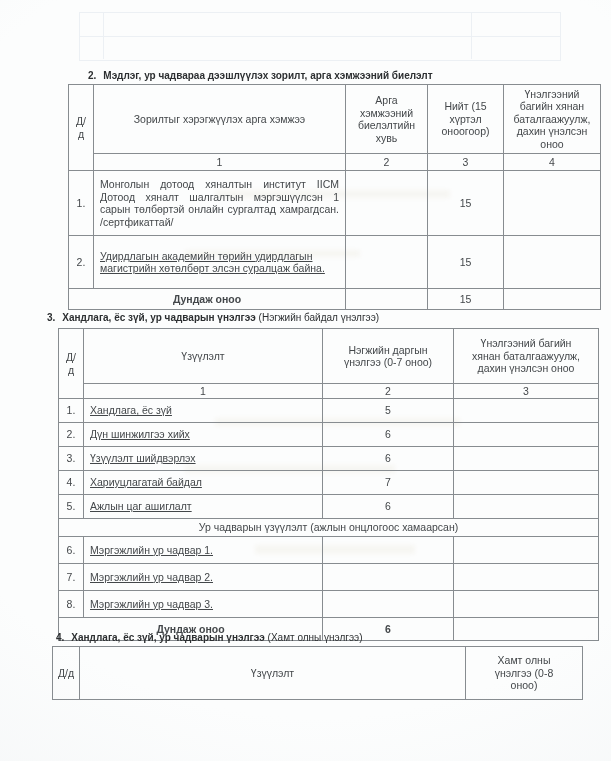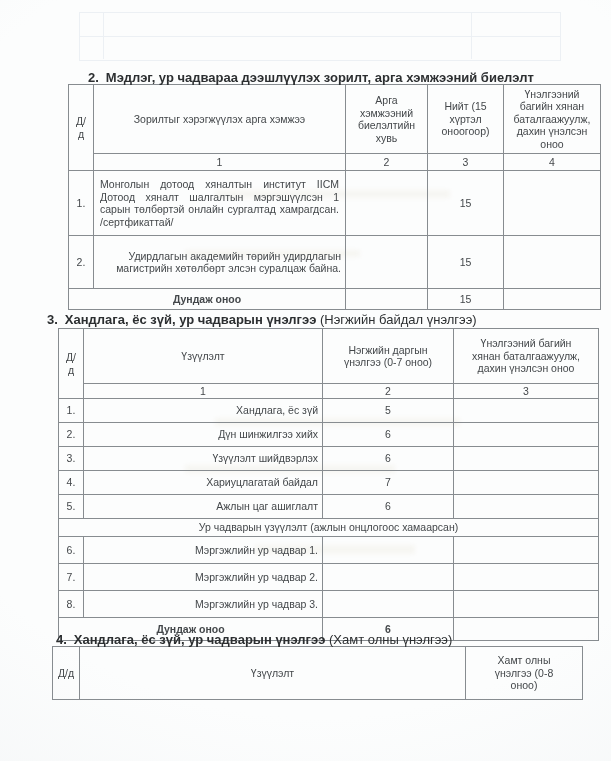--- a/index.html
+++ b/index.html
@@ -7,31 +7,31 @@
     position:relative; width:611px; height:761px; overflow:hidden;
     background: radial-gradient(ellipse 130% 95% at 52% 42%, #fcfdfd 55%, #f4f6f7 85%, #eaeef0 100%);
     font-family:"Liberation Sans", sans-serif; color:#43474a;
   }
   
   .ghost-table { position:absolute; left:79px; top:13px; width:482px; height:46px; opacity:.5; }
   .g-row { height:23px; border:1px solid #dee5ec; margin-top:-1px; }
   .g-col { position:absolute; top:0; bottom:0; width:1px; background:#dee5ec; }
   .smudge { position:absolute; background:#d9d2bb; opacity:.16; filter:blur(2px); border-radius:2px; z-index:0; }
 
-  .sec-title { position:absolute; font-size:13px; font-weight:bold; color:#2c2f31; white-space:nowrap; z-index:2; }
+  .sec-title { position:absolute; font-size:10px; font-weight:bold; color:#2c2f31; white-space:nowrap; z-index:2; }
   .sec-title .num { display:inline-block; margin-right:7px; }
   .sec-title .paren { font-weight:normal; }
 
   table { position:absolute; border-collapse:collapse; table-layout:fixed; z-index:1; background:transparent; }
   td {
     border:1px solid #878c90; font-size:10.5px; line-height:12.5px;
     color:#43474a; padding:1px 4px; vertical-align:middle; overflow:hidden;
   }
   td.c { text-align:center; }
-  td.left { text-align:right; padding-left:6px; }
+  td.left { text-align:left; padding-left:6px;text-decoration:underline; }
   td.just { text-align:justify; text-align-last:left; padding:2px 6px; }
   td.bold { font-weight:bold; }
 
   .t2 { left:68px; top:84px;  width:532px; }
   .t3 { left:58px; top:328px; width:540px; }
   .t4 { left:52px; top:646px; width:530px; }
 
   .t2 .hdr td { height:66px; }
   .t2 .nums td { height:14px; line-height:11px; }
   .t2 .row1 td { height:60px; }

